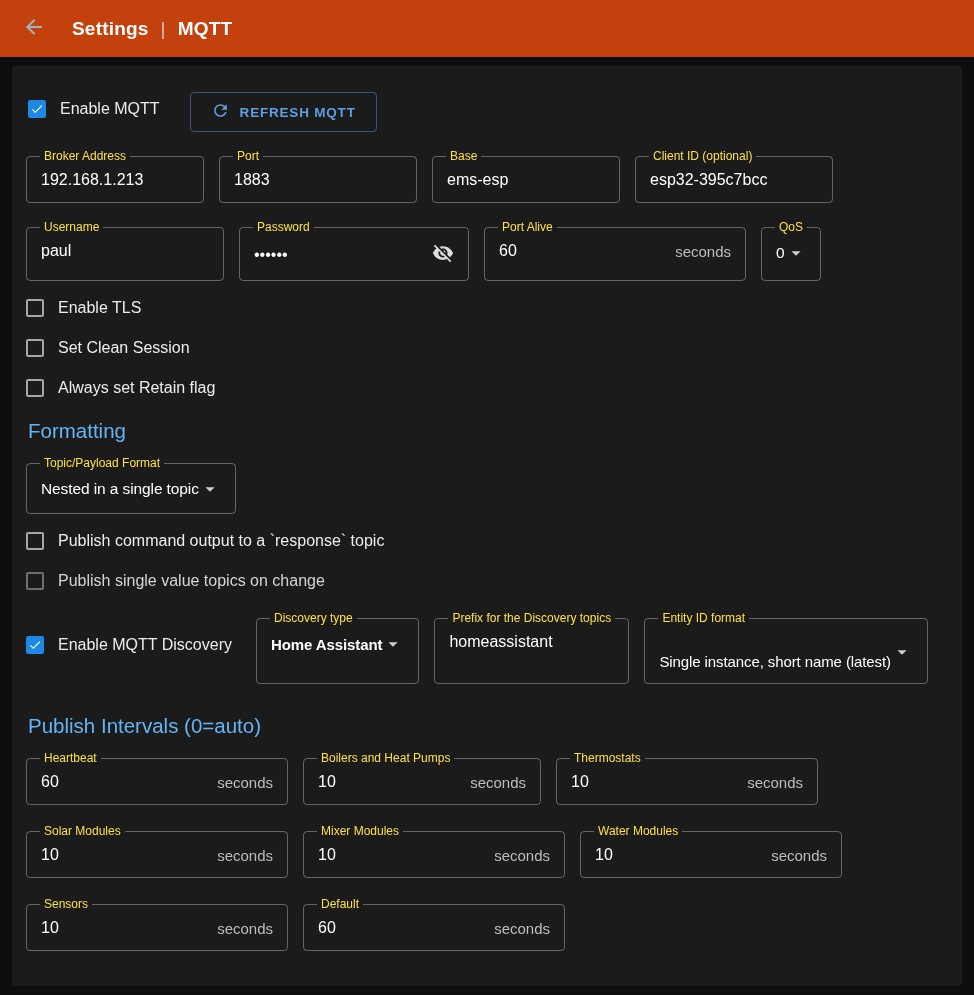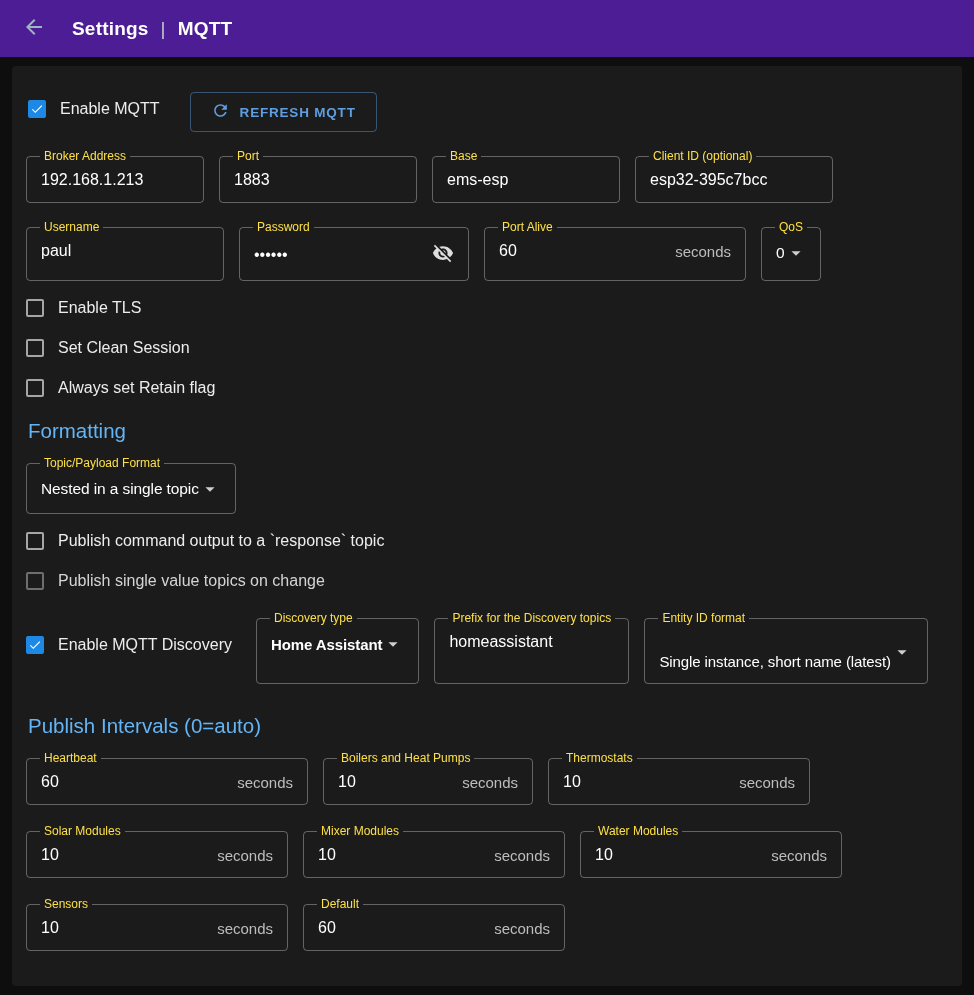--- a/index.html
+++ b/index.html
@@ -4,21 +4,21 @@
 <style>
   * { box-sizing: border-box; margin: 0; padding: 0; }
   html, body {
     width: 974px; height: 995px;
     background: #0e0e0e;
     font-family: "Liberation Sans", sans-serif;
     overflow: hidden;
   }
   
   .header {
-    height: 57px; background: #4c1d95;
+    height: 57px; background: #c2410c;
     display: flex; align-items: center;
     padding: 0 20px; gap: 24px;
   }
   .back-btn { background: none; border: none; cursor: pointer; display: flex; align-items: center; padding: 2px; }
   .back-btn svg { width: 24px; height: 24px; fill: #9fb6bf; }
   .header-title { display: flex; align-items: center; gap: 12px; color: #fff; font-size: 19px; font-weight: 700; letter-spacing: .2px; }
   .header-title .sep { color: #c3ced3; font-weight: 400; }
   
   .card {
     margin: 9px 12px 0;
@@ -260,28 +260,28 @@
               </svg>
             </span>
         </div>
       </fieldset>
     </div>
   </div>
 
   <h2 class="section-h second">Publish Intervals (0=auto)</h2>
 
   <div class="intervals">
-    <fieldset class="tf" style="width:282px">
+    <fieldset class="tf" style="width:262px">
       <legend>Heartbeat</legend>
       <div class="tf-row">
         <span class="tf-value">60</span>
         <span class="tf-suffix">seconds</span>
       </div>
     </fieldset>
-    <fieldset class="tf" style="width:210px">
+    <fieldset class="tf" style="width:238px">
       <legend>Boilers and Heat Pumps</legend>
       <div class="tf-row">
         <span class="tf-value">10</span>
         <span class="tf-suffix">seconds</span>
       </div>
     </fieldset>
     <fieldset class="tf" style="width:262px">
       <legend>Thermostats</legend>
       <div class="tf-row">
         <span class="tf-value">10</span>

